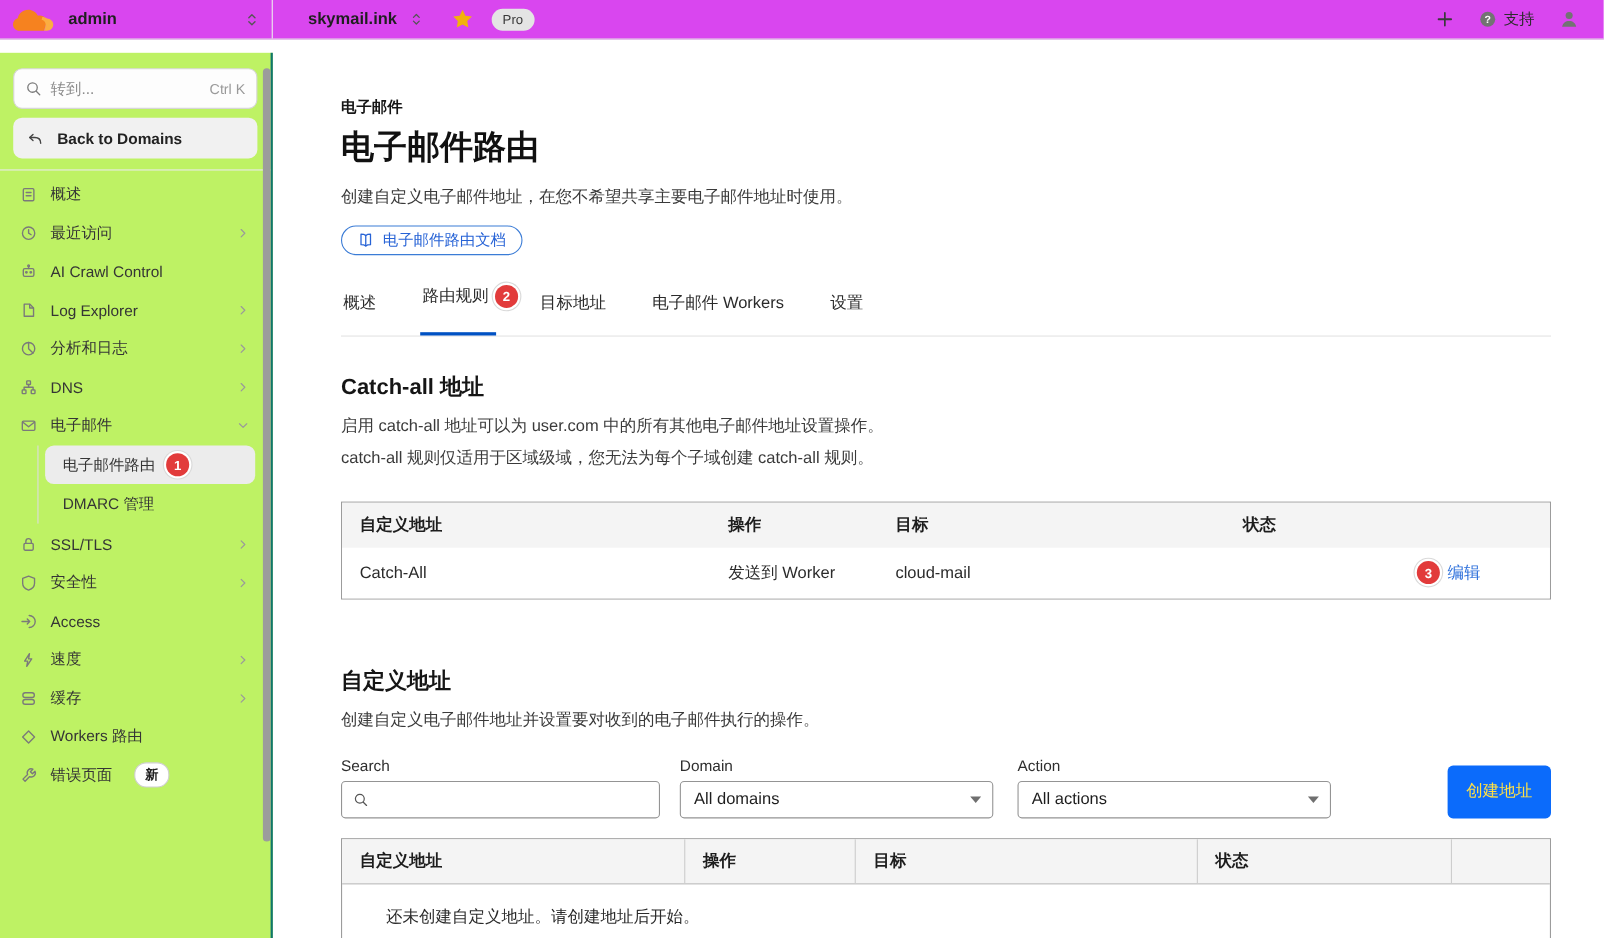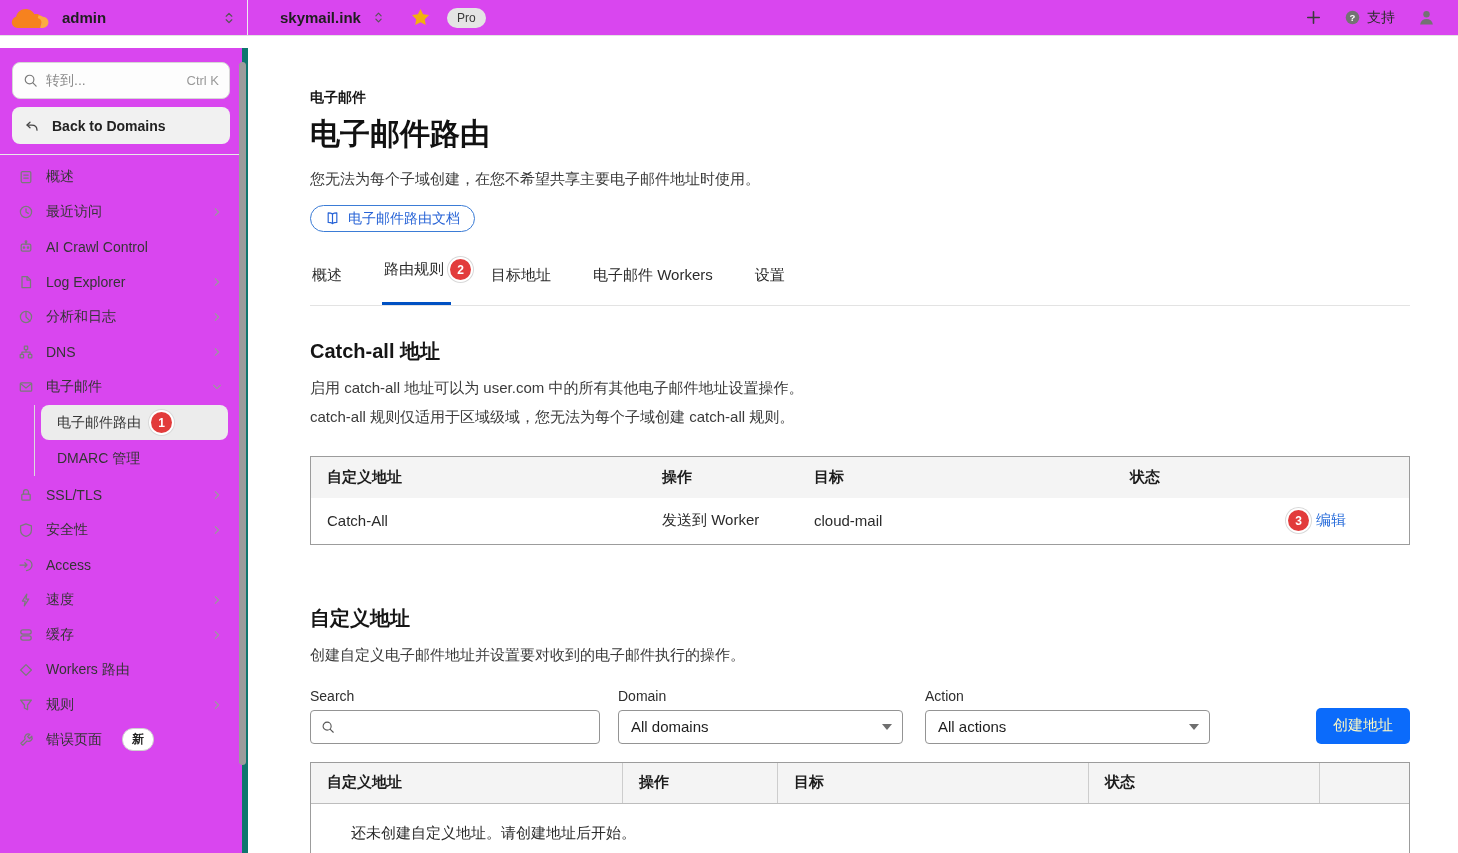--- a/index.html
+++ b/index.html
@@ -19,21 +19,21 @@
   .tb-left .acct{font-weight:700;font-size:15px;margin-left:12px}
   .tb-left .unfold{margin-left:auto}
   .tb-domain{display:flex;align-items:center;gap:10px;padding-left:32px}
   .tb-domain .dom{font-weight:700;font-size:15px}
   .pro-badge{background:#e4e4e4;color:#3a3a3a;font-size:12px;border-radius:11px;padding:3px 10px;margin-left:6px}
   .tb-right{margin-left:auto;display:flex;align-items:center;gap:22px;padding-right:22px}
   .tb-right .support{display:flex;align-items:center;gap:6px;font-size:14px;color:#2c2c2c;cursor:pointer}
   .iconbtn{cursor:pointer;display:flex;align-items:center;justify-content:center}
 
   
-  .sidebar{position:absolute;top:48px;left:0;width:248px;height:805px;border-right:6px solid #0f766e;background:#d946ef;padding:14px 12px 0 12px;overflow:hidden;z-index:2}
+  .sidebar{position:absolute;top:48px;left:0;width:248px;height:805px;border-right:2px solid #0f766e;background:#bef264;padding:14px 12px 0 12px;overflow:hidden;z-index:2}
   .searchbox{height:37px;border:1px solid #d6d6d6;border-radius:8px;background:#fdfdfd;display:flex;align-items:center;padding:0 10px;gap:8px;cursor:text}
   .searchbox .ph{color:#8b8b8b;font-size:14px}
   .searchbox .sc{margin-left:auto;color:#9a9a9a;font-size:13px}
   .backbtn{margin-top:8px;width:100%;height:37px;border:none;background:#f1f1f1;border-radius:8px;display:flex;align-items:center;gap:12px;padding:0 12px;font-size:14px;font-weight:700;color:#222;cursor:pointer;font-family:inherit}
   .side-div{border-bottom:1px solid #e9e9e9;margin:10px -12px 4px -12px}
   .nav-item{height:35px;display:flex;align-items:center;gap:12px;padding:0 6px 0 6px;border-radius:8px;cursor:pointer;font-size:14px;color:#353535}
   .nav-item .nav-chev{margin-left:auto}
   .nav-label{white-space:nowrap}
   .subwrap{position:relative;margin-left:22px;padding-left:0;border-left:1px solid #dcdcdc}
   .sub-item{height:35px;display:flex;align-items:center;gap:10px;padding:0 10px 0 16px;margin:1px 2px 1px 6px;border-radius:8px;font-size:14px;color:#353535;cursor:pointer;white-space:nowrap}
@@ -77,21 +77,21 @@
 
   .sec-custom{margin-top:60px}
   .filters{margin-top:22px;display:flex;align-items:flex-end;width:1100px}
   .filter label{display:block;font-size:14px;color:#2e2e2e;margin-bottom:6px}
   .inputwrap{height:34px;border:1px solid #949494;border-radius:4px;display:flex;align-items:center;padding:0 10px;gap:6px;background:#fff}
   .inputwrap input{border:none;outline:none;font-size:15px;width:100%;font-family:inherit;background:transparent}
   .f-search{width:290px;margin-right:18px}
   .f-sel{width:285px;margin-right:22px}
   .selbox{height:34px;border:1px solid #949494;border-radius:4px;display:flex;align-items:center;justify-content:space-between;padding:0 10px 0 12px;font-size:15px;color:#1d1d1d;cursor:pointer;background:#fff}
   .caret{width:0;height:0;border-left:5px solid transparent;border-right:5px solid transparent;border-top:6px solid #6f6f6f}
-  .create-btn{margin-left:auto;height:36px;padding:0 17px;background:var(--accent);border:none;border-radius:5px;color:#fef9c3;font-size:15px;cursor:pointer;font-family:Liberation Sans, sans-serif}
+  .create-btn{margin-left:auto;height:48px;padding:0 17px;background:var(--accent);border:none;border-radius:5px;color:#fde047;font-size:15px;cursor:pointer;font-family:Liberation Sans, sans-serif}
   .custom-tbl{margin-top:18px}
   .empty-row{height:60px;display:flex;align-items:center;padding-left:40px;font-size:15px;color:#2b2b2b}
 </style>
 </head>
 <body>
 
 <header class="topbar">
   <div class="tb-left">
     <span>
       <svg width="40" height="24" viewBox="0 0 44 26">
@@ -335,47 +335,34 @@
         <span>
           <svg width="16" height="16" viewBox="0 0 16 16" class="icon-stroke">
             <path d="M8 2.6L13.4 8 8 13.4 2.6 8z"></path>
           </svg>
         </span>
         <span class="nav-label">Workers 路由</span>
       </div>
       <div class="nav-item">
         <span>
           <svg width="16" height="16" viewBox="0 0 16 16" class="icon-stroke">
-            <path d="M2.6 3h10.8L9.6 8v4.6L6.4 11V8z"></path>
-          </svg>
-        </span>
-        <span class="nav-label">规则</span>
-        <span class="nav-chev">
-          <svg width="14" height="14" viewBox="0 0 16 16" class="icon-stroke" style="stroke:#9a9a9a">
-            <path d="M6 4.2L9.8 8 6 11.8"></path>
-          </svg>
-        </span>
-      </div>
-      <div class="nav-item">
-        <span>
-          <svg width="16" height="16" viewBox="0 0 16 16" class="icon-stroke">
             <path d="M13.8 4.2a3.6 3.6 0 01-4.8 4.8l-4.2 4.2-1.9-1.9 4.2-4.2a3.6 3.6 0 014.8-4.8L9.6 4.6l1.9 1.9z"></path>
           </svg>
         </span>
         <span class="nav-label">错误页面</span>
         <span class="badge-new" style="margin-left: 8px;">新</span>
       </div>
     </nav>
 </aside>
 <div class="sb-scroll"></div>
 
 <main class="main">
   <div class="breadcrumb">电子邮件</div>
   <h1 class="page-title">电子邮件路由</h1>
-  <p class="page-desc">您无法为每个子域创建，在您不希望共享主要电子邮件地址时使用。</p>
+  <p class="page-desc">创建自定义电子邮件地址，在您不希望共享主要电子邮件地址时使用。</p>
   <button class="docs-btn">
     <span>
       <svg width="15" height="15" viewBox="0 0 16 16" class="icon-stroke" style="stroke:#2763d6">
           <path d="M8 3.2C7 2.4 5.6 2 3.4 2v10.2c2.2 0 3.6.4 4.6 1.2 1-.8 2.4-1.2 4.6-1.2V2C10.4 2 9 2.4 8 3.2z"></path>
           <path d="M8 3.2v10.2"></path>
         </svg>
     </span>
     <span>电子邮件路由文档</span>
   </button>
 

